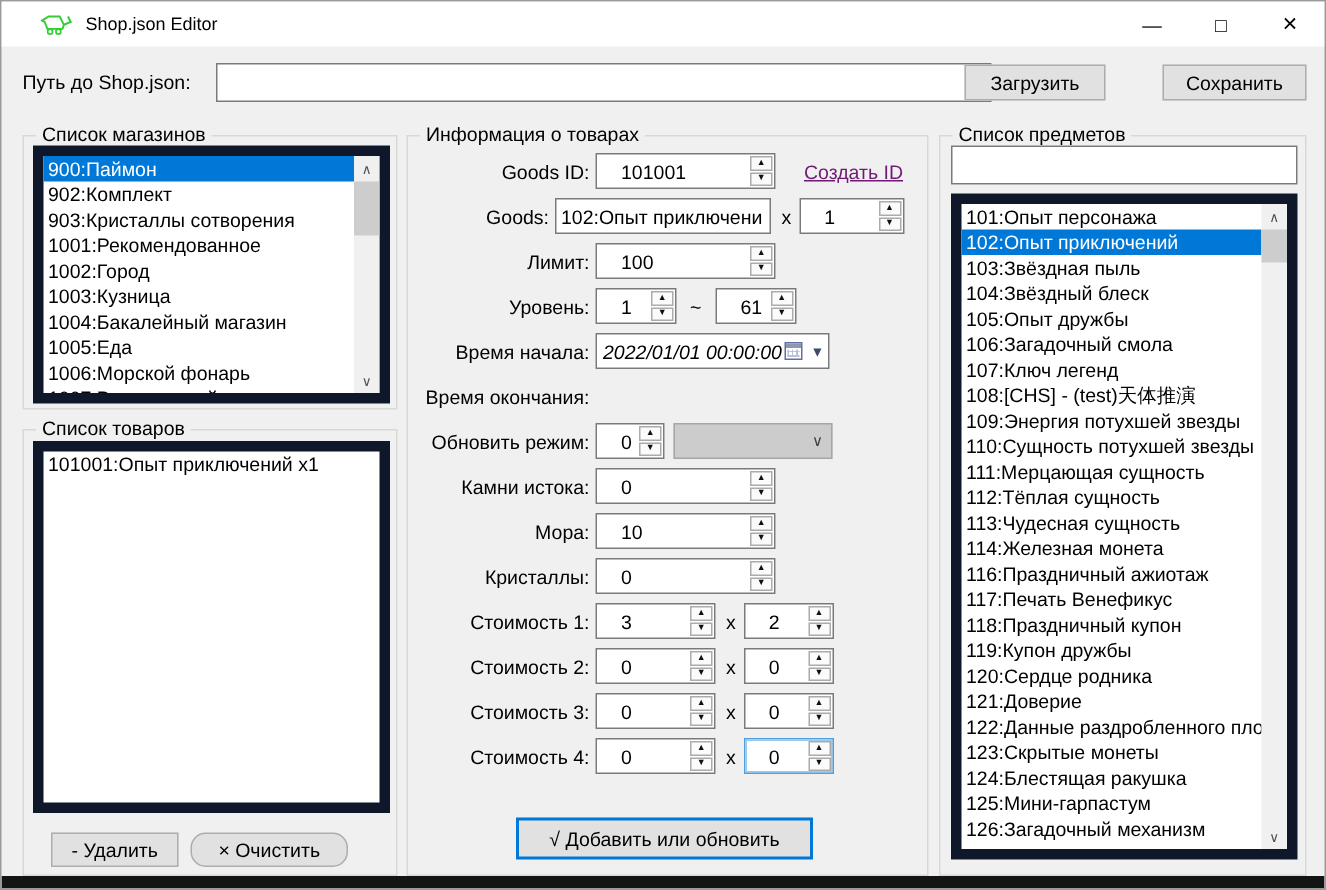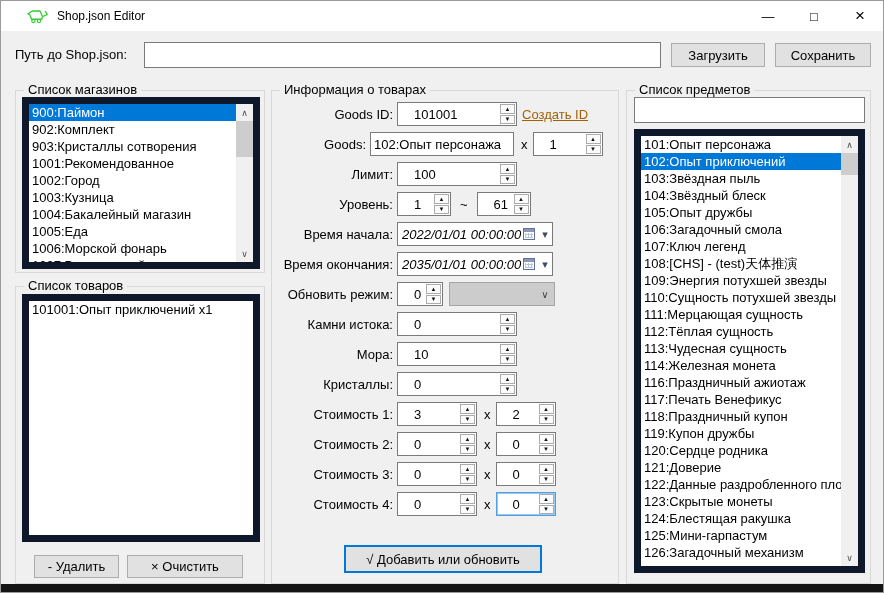--- a/index.html
+++ b/index.html
@@ -14,21 +14,21 @@
   .title-text { position:absolute; left:56px; top:0; height:30px; line-height:30px; font-size:12px; }
   .win-controls { position:absolute; right:0; top:0; height:30px; display:flex; }
   .win-btn { width:46px; height:30px; display:flex; align-items:center; justify-content:center; font-size:13px; color:#000; }
   .win-btn.close { font-size:17px; }
   
   .path-label { position:absolute; left:14px; top:41px; height:26px; line-height:26px; }
   .path-input { position:absolute; left:143px; top:41px; width:517px; height:26px; box-sizing:border-box;
     border:1px solid #7a7a7a; background:#fff; font:13px "Liberation Sans",sans-serif; padding:0 4px; outline:none; }
   .btn { background:#e1e1e1; border:1px solid #adadad; box-sizing:border-box;
     display:flex; align-items:center; justify-content:center; font:13px "Liberation Sans",sans-serif; cursor:default; }
-  .load-btn { position:absolute; left:670px; top:42px; width:94px; height:24px; }
+  .load-btn { position:absolute; left:642px; top:42px; width:94px; height:24px; }
   .save-btn { position:absolute; left:774px; top:42px; width:96px; height:24px; }
   
   .group { position:absolute; border:1px solid #d8d8d8; box-sizing:border-box; }
   .group-title { position:absolute; top:-9px; left:8px; background:#f0f0f0; padding:0 4px; white-space:nowrap; }
   .g-shops { left:14px; top:89px; width:250px; height:183px; }
   .g-cart  { left:14px; top:285px; width:250px; height:298px; }
   .g-info  { left:270px; top:89px; width:348px; height:494px; }
   .g-items { left:625px; top:89px; width:245px; height:494px; }
   
   .listbox { position:absolute; background:#fff; border:7px solid #0f172a; box-sizing:border-box; overflow:hidden; }
@@ -41,38 +41,38 @@
   .list-item { height:17px; line-height:17px; padding-left:3px; white-space:nowrap; overflow:hidden; }
   .list-item.selected { background:#0078d7; color:#fff; }
   .vscroll { position:absolute; right:0; top:0; bottom:0; width:17px; background:#f0f0f0; }
   .varrow { position:absolute; left:0; right:0; height:17px; display:flex; align-items:center; justify-content:center; }
   .varrow.up { top:0; } .varrow.dn { bottom:0; }
   .varrow.up::before { content:"\2227"; font-size:9px; color:#505050; }
   .varrow.dn::before { content:"\2228"; font-size:9px; color:#505050; }
   .vthumb { position:absolute; left:0; right:0; background:#cdcdcd; }
   
   .del-btn { position:absolute; left:18px; top:268px; width:85px; height:23px; }
-  .clear-btn { position:absolute; left:111px; top:268px; width:116px; height:23px; }
+  .clear-btn { position:absolute; left:111px; top:268px; width:105px; height:23px;border-radius:10px; }
   
   .info-row { position:absolute; left:4px; right:4px; height:24px; display:flex; align-items:center; }
   .ilabel { flex:0 0 117px; text-align:right; padding-right:4px; white-space:nowrap; }
   .ilabel.narrow { flex-basis:90px; }
   .spin { display:inline-flex; align-items:stretch; height:24px; border:1px solid #7a7a7a; background:#fff; box-sizing:border-box;padding-left:12px; }
   .spin.focused { border-color:#4f9fe0; box-shadow: inset 0 0 0 1px #9cc9ea; }
   .spin .val { flex:1; display:flex; align-items:center; padding-left:4px; overflow:hidden; white-space:nowrap; }
   .spin .btns { width:15px; display:flex; flex-direction:column; padding:1px; }
   .spin .sb { flex:1; border:1px solid #ababab; background:#fbfbfb; display:flex; align-items:center; justify-content:center; margin:0; }
   .spin .sb + .sb { margin-top:1px; }
   .sb.up::before { content:"\25B2"; font-size:6px; color:#101010; }
   .sb.dn::before { content:"\25BC"; font-size:6px; color:#101010; }
   .textfield { height:24px; border:1px solid #7a7a7a; background:#fff; box-sizing:border-box;
     display:inline-flex; align-items:center; padding:0 3px; overflow:hidden; white-space:nowrap; }
   .xsep { margin:0 5px 0 7px; }
   .tildesep { margin:0 9px; }
-  .idlink { margin-left:5px; color:#a16207; text-decoration:underline; white-space:nowrap; }
+  .idlink { margin-left:19px; color:#701a75; text-decoration:underline; white-space:nowrap; }
   .datefield { width:156px; height:24px; border:1px solid #7a7a7a; background:#fff; box-sizing:border-box;
     display:inline-flex; align-items:center; }
   .datefield .val { flex:1; padding-left:4px; white-space:nowrap; overflow:hidden;font-style:italic; }
   .cal-icon { width:12px; height:12px; border:1px solid #62719b; box-sizing:border-box; background:#fff; position:relative; margin-right:3px; flex:0 0 auto; }
   .cal-icon::before { content:""; position:absolute; left:0; right:0; top:0; height:3px; background:#8b97b5; }
   .cal-icon::after { content:""; position:absolute; left:1px; right:1px; top:4px; bottom:1px;
     background: repeating-linear-gradient(90deg,#b9c2d9 0 1px,transparent 1px 3px),
                 repeating-linear-gradient(0deg,#b9c2d9 0 1px,transparent 1px 3px); }
   .date-arrow { width:14px; display:flex; align-items:center; justify-content:center; flex:0 0 auto; }
   .date-arrow::before { content:"\25BE"; font-size:11px; color:#3e4a66; }
@@ -161,21 +161,21 @@
         <span class="btns">
             <span class="sb up"></span>
             <span class="sb dn"></span>
           </span>
       </span>
       <a class="idlink">Создать ID</a>
     </div>
 
     <div class="info-row" style="top:41px;">
       <span class="ilabel narrow">Goods:</span>
-      <span class="textfield w144">102:Опыт персонажа</span>
+      <span class="textfield w144">102:Опыт приключени</span>
       <span class="xsep">x</span>
       <span class="spin w70">
         <span class="val">1</span>
         <span class="btns">
             <span class="sb up"></span>
             <span class="sb dn"></span>
           </span>
       </span>
     </div>
 
@@ -213,25 +213,20 @@
       <span class="ilabel">Время начала:</span>
       <span class="datefield">
         <span class="val">2022/01/01 00:00:00</span>
         <span class="cal-icon"></span>
         <span class="date-arrow"></span>
       </span>
     </div>
 
     <div class="info-row" style="top:161px;">
       <span class="ilabel">Время окончания:</span>
-      <span class="datefield">
-        <span class="val">2035/01/01 00:00:00</span>
-        <span class="cal-icon"></span>
-        <span class="date-arrow"></span>
-      </span>
     </div>
 
     <div class="info-row" style="top:191px;">
       <span class="ilabel">Обновить режим:</span>
       <span class="spin w46">
         <span class="val">0</span>
         <span class="btns">
             <span class="sb up"></span>
             <span class="sb dn"></span>
           </span>

